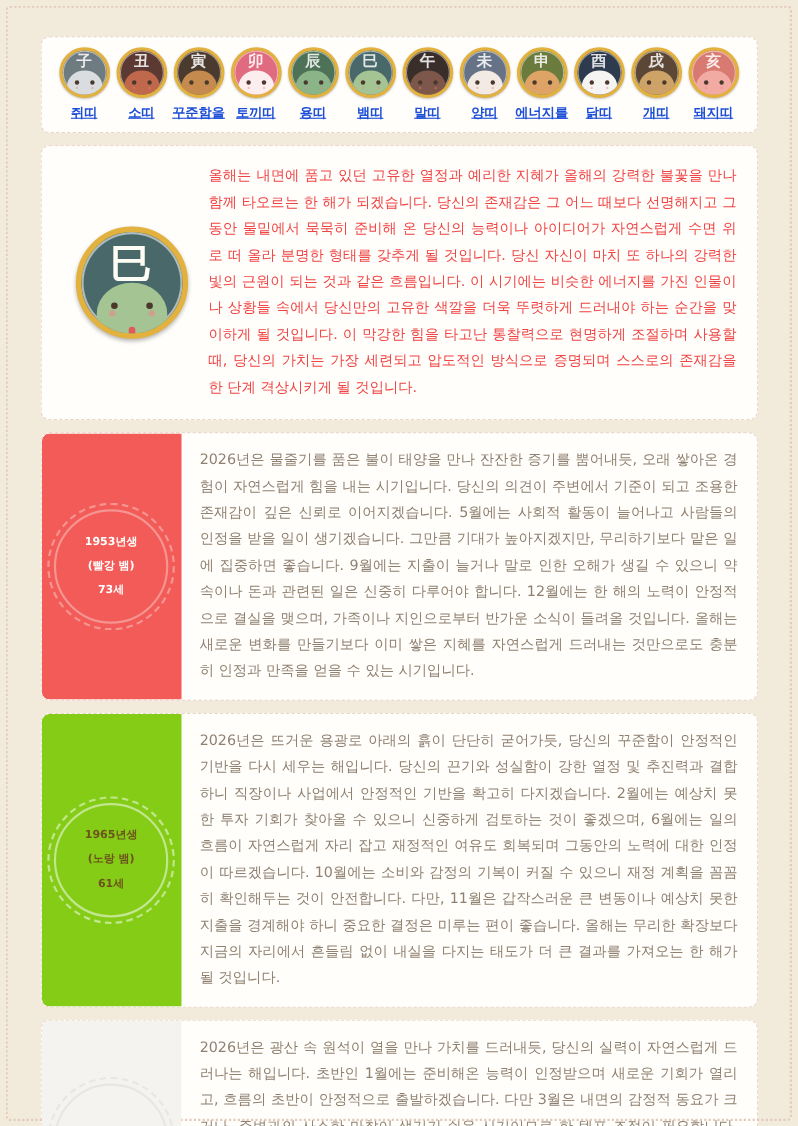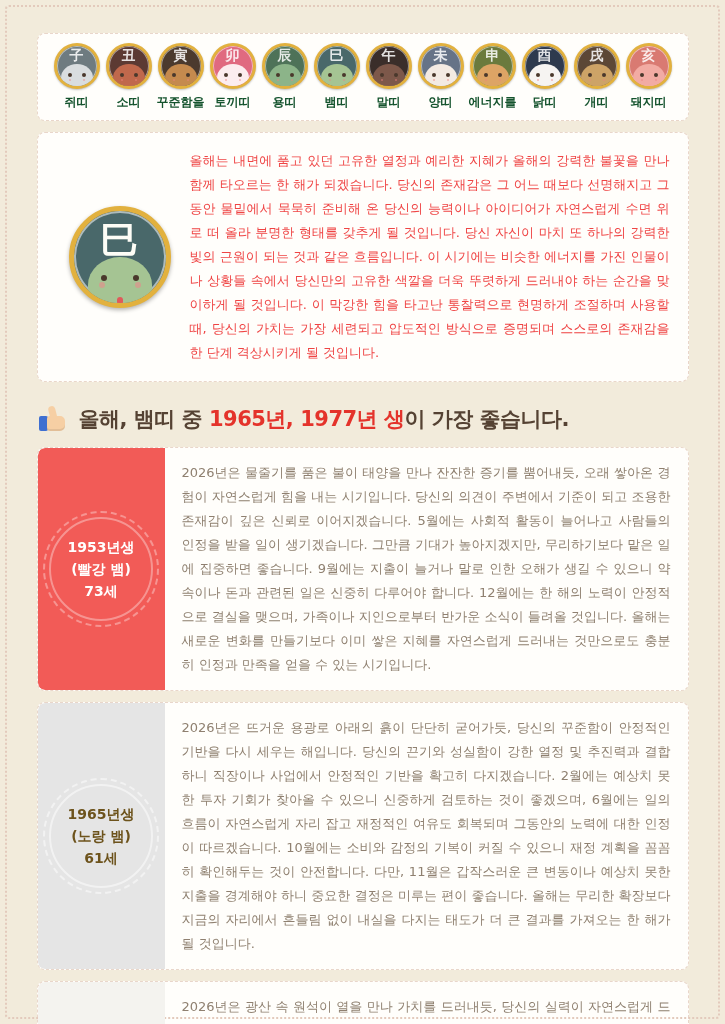--- a/index.html
+++ b/index.html
@@ -45,21 +45,21 @@
   .z-face {
     position:absolute; bottom:-6px; left:50%; transform:translateX(-50%);
     width:32px; height:28px; border-radius:50% 50% 45% 45%;
   }
   .z-face::before, .z-face::after {
     content:""; position:absolute; top:9px; width:4px; height:4px;
     border-radius:50%; background:#4a382c;
   }
   .z-face::before { left:7px; box-shadow:0 5px 0 -1px rgba(238,130,130,.55); }
   .z-face::after  { right:7px; box-shadow:0 5px 0 -1px rgba(238,130,130,.55); }
-  .z-label { margin-top:5px; font-size:12px; font-weight:bold; color:#14532d; white-space:nowrap; }
+  .z-label { margin-top:5px; font-size:12px; font-weight:bold; color:#1d4ed8; white-space:nowrap;text-decoration:underline; }
 
   
   .intro {
     display:flex; align-items:center;
     padding:16px 18px 16px 12px;
     margin-bottom:11px;
   }
   .intro-badge-wrap { width:140px; flex-shrink:0; display:flex; justify-content:center; }
   .big-badge {
     width:102px; height:102px; border-radius:50%;
@@ -124,21 +124,21 @@
   .card-side::before {
     content:""; position:absolute; left:50%; top:50%;
     width:100px; height:100px; transform:translate(-50%,-50%);
     border:2px solid var(--orn, rgba(255,255,255,.35)); border-radius:50%;
   }
   .card-side::after {
     content:""; position:absolute; left:50%; top:50%;
     width:112px; height:112px; transform:translate(-50%,-50%);
     border:2px dashed var(--orn, rgba(255,255,255,.35)); border-radius:50%;
   }
-  .side-line { font-size:14px; font-weight:bold; line-height:22px; position:relative; z-index:1; }
+  .side-line { font-size:10px; font-weight:bold; line-height:22px; position:relative; z-index:1; }
   .card-body {
     flex:1; padding:13px 17px;
     font-size:13px; line-height:24px; color:#8f8070; text-align:justify;
   }
 </style>
 </head>
 <body>
 
 <div class="page-frame"></div>
 
@@ -236,40 +236,32 @@
       <div class="big-badge" style="background-color: rgb(73, 104, 106);">
         <span class="big-char">巳</span>
         <span class="big-face">
             <span class="tongue"></span>
           </span>
       </div>
     </div>
     <p class="intro-text">올해는 내면에 품고 있던 고유한 열정과 예리한 지혜가 올해의 강력한 불꽃을 만나 함께 타오르는 한 해가 되겠습니다. 당신의 존재감은 그 어느 때보다 선명해지고 그동안 물밑에서 묵묵히 준비해 온 당신의 능력이나 아이디어가 자연스럽게 수면 위로 떠 올라 분명한 형태를 갖추게 될 것입니다. 당신 자신이 마치 또 하나의 강력한 빛의 근원이 되는 것과 같은 흐름입니다. 이 시기에는 비슷한 에너지를 가진 인물이나 상황들 속에서 당신만의 고유한 색깔을 더욱 뚜렷하게 드러내야 하는 순간을 맞이하게 될 것입니다. 이 막강한 힘을 타고난 통찰력으로 현명하게 조절하며 사용할 때, 당신의 가치는 가장 세련되고 압도적인 방식으로 증명되며 스스로의 존재감을 한 단계 격상시키게 될 것입니다.</p>
   </div>
 
-  <div class="headline">
-    <span class="thumb-icon">
-      <span class="cuff"></span>
-        <span class="hand"></span>
-        <span class="thumb"></span>
-    </span>
-    <h2 class="headline-text"><span>올해, 뱀띠 중 </span><span style="color: rgb(228, 51, 43);">1965년, 1977년 생</span><span>이 가장 좋습니다.</span></h2>
-  </div>
 
   <div class="panel card">
     <div class="card-side" style="background-color: rgb(242, 91, 87); color: rgb(255, 255, 255); --orn: rgba(255,255,255,0.35);">
       <span class="side-line">1953년생</span>
       <span class="side-line">(빨강 뱀)</span>
       <span class="side-line">73세</span>
     </div>
     <p class="card-body">2026년은 물줄기를 품은 불이 태양을 만나 잔잔한 증기를 뿜어내듯, 오래 쌓아온 경험이 자연스럽게 힘을 내는 시기입니다. 당신의 의견이 주변에서 기준이 되고 조용한 존재감이 깊은 신뢰로 이어지겠습니다. 5월에는 사회적 활동이 늘어나고 사람들의 인정을 받을 일이 생기겠습니다. 그만큼 기대가 높아지겠지만, 무리하기보다 맡은 일에 집중하면 좋습니다. 9월에는 지출이 늘거나 말로 인한 오해가 생길 수 있으니 약속이나 돈과 관련된 일은 신중히 다루어야 합니다. 12월에는 한 해의 노력이 안정적으로 결실을 맺으며, 가족이나 지인으로부터 반가운 소식이 들려올 것입니다. 올해는 새로운 변화를 만들기보다 이미 쌓은 지혜를 자연스럽게 드러내는 것만으로도 충분히 인정과 만족을 얻을 수 있는 시기입니다.</p>
   </div>
 
   <div class="panel card">
-    <div class="card-side" style="background-color: #e5e5e5; color: rgb(109, 83, 28); --orn: rgba(255,255,255,0.5);">
+    <div class="card-side" style="background-color: #84cc16; color: rgb(109, 83, 28); --orn: rgba(255,255,255,0.5);">
       <span class="side-line">1965년생</span>
       <span class="side-line">(노랑 뱀)</span>
       <span class="side-line">61세</span>
     </div>
     <p class="card-body">2026년은 뜨거운 용광로 아래의 흙이 단단히 굳어가듯, 당신의 꾸준함이 안정적인 기반을 다시 세우는 해입니다. 당신의 끈기와 성실함이 강한 열정 및 추진력과 결합하니 직장이나 사업에서 안정적인 기반을 확고히 다지겠습니다. 2월에는 예상치 못한 투자 기회가 찾아올 수 있으니 신중하게 검토하는 것이 좋겠으며, 6월에는 일의 흐름이 자연스럽게 자리 잡고 재정적인 여유도 회복되며 그동안의 노력에 대한 인정이 따르겠습니다. 10월에는 소비와 감정의 기복이 커질 수 있으니 재정 계획을 꼼꼼히 확인해두는 것이 안전합니다. 다만, 11월은 갑작스러운 큰 변동이나 예상치 못한 지출을 경계해야 하니 중요한 결정은 미루는 편이 좋습니다. 올해는 무리한 확장보다 지금의 자리에서 흔들림 없이 내실을 다지는 태도가 더 큰 결과를 가져오는 한 해가 될 것입니다.</p>
   </div>
 
   <div class="panel card">
     <div class="card-side" style="background-color: rgb(244, 243, 239); color: rgb(140, 140, 140); --orn: rgba(0,0,0,0.05);">
       

